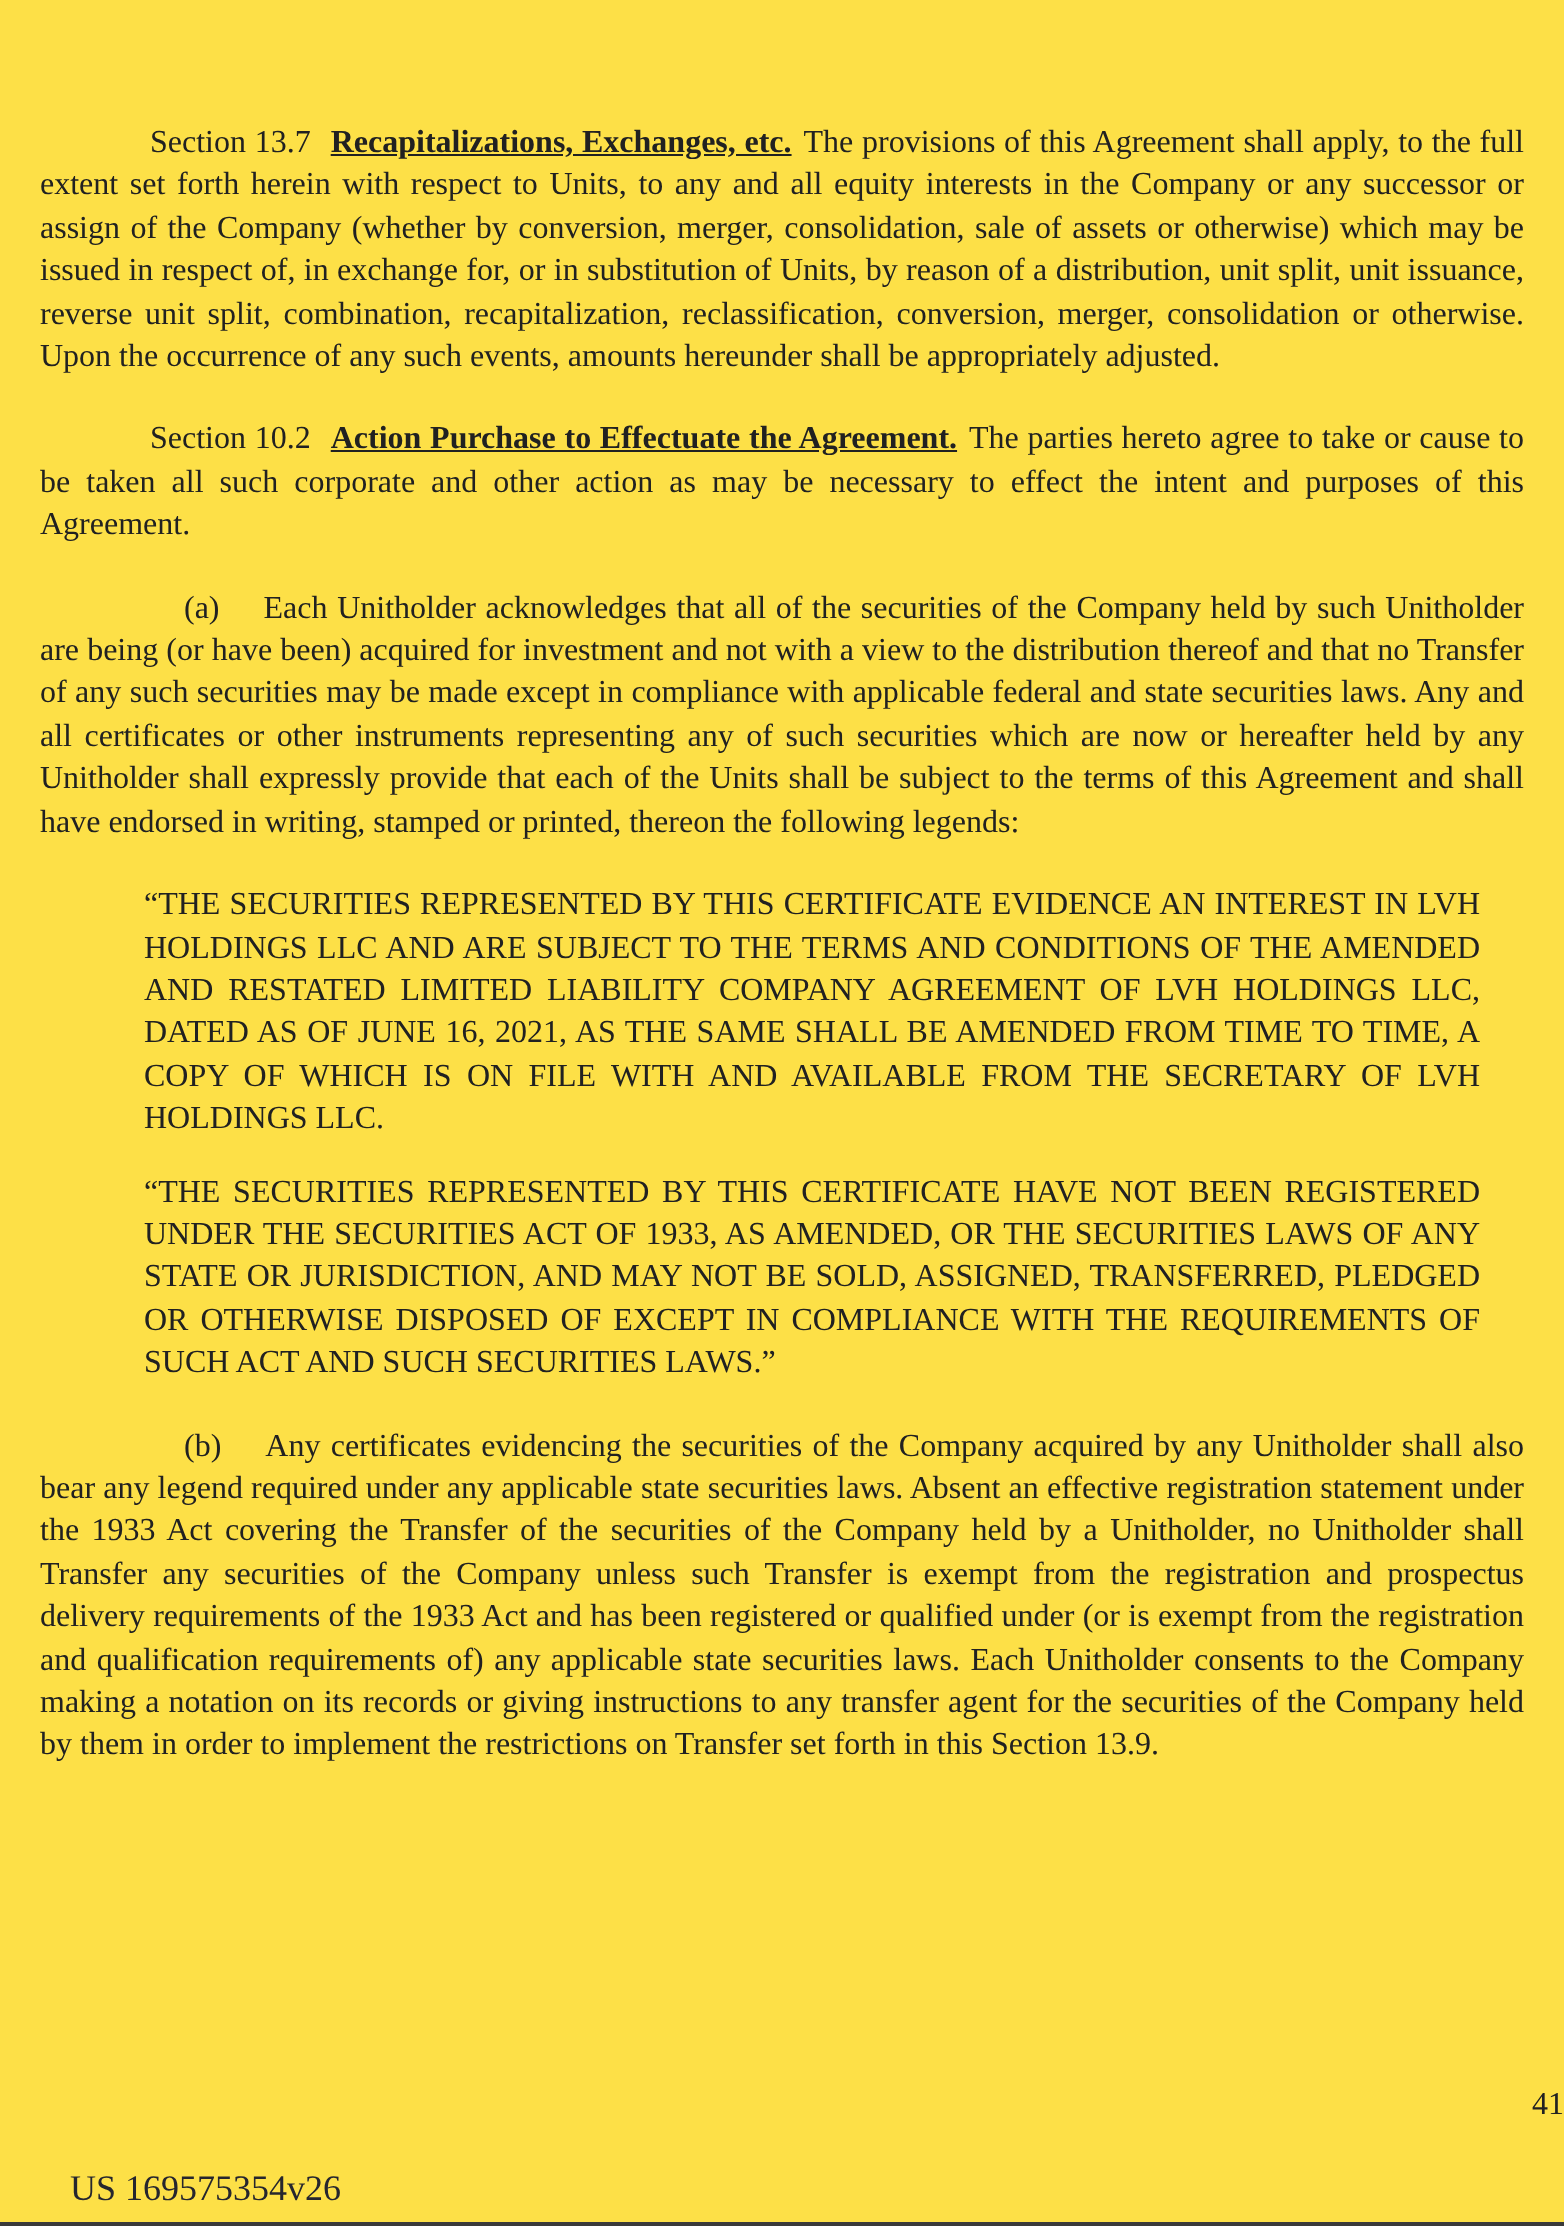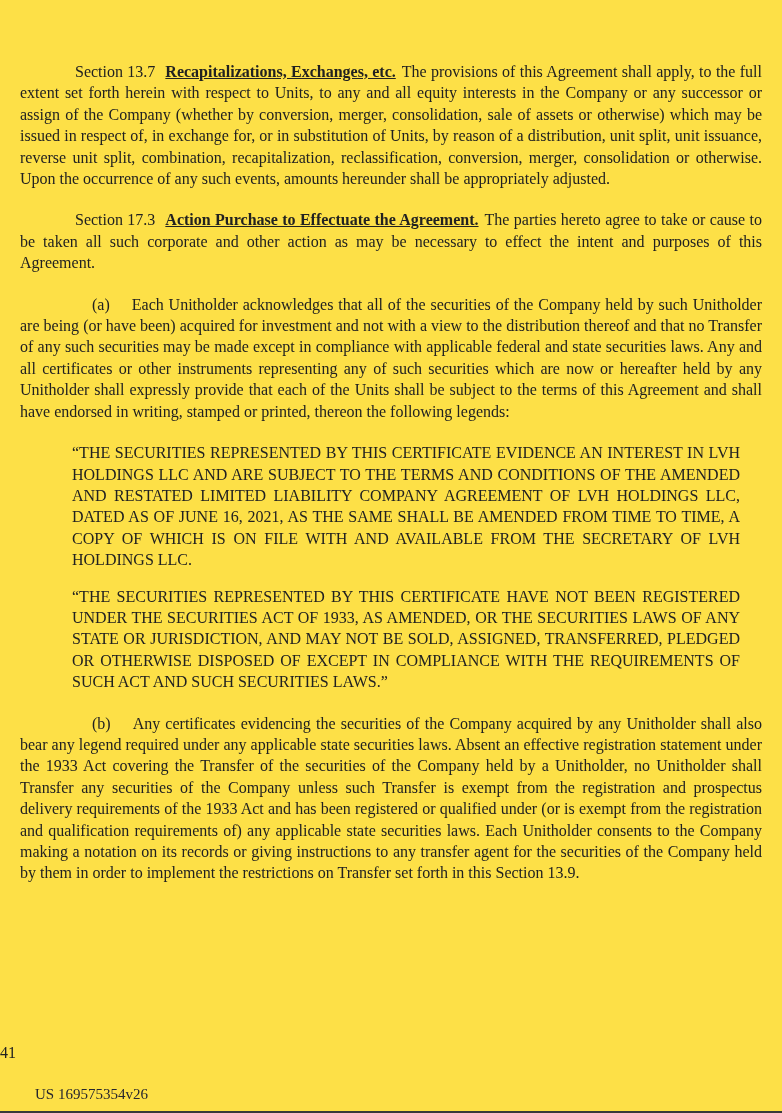--- a/index.html
+++ b/index.html
@@ -48,39 +48,39 @@
     text-align: justify;
   }
   p.quote-last {
     margin-bottom: 20px;
   }
   .page-number {
     position: absolute;
     top: 1042px;
     left: 0;
     width: 100%;
-    text-align: left;
+    text-align: right;
     font-size: 16px;
   }
   .doc-id {
     position: absolute;
     top: 1084px;
     left: 35px;
-    font-size: 15px;
+    font-size: 18px;
     color: #26262e;
   }
 </style>
 </head>
 <body>
 
 <div class="page">
 
   <p class="para section-para"><span class="sec-label">Section 13.7</span><span class="sec-heading">Recapitalizations, Exchanges, etc.</span><span class="sec-body">The provisions of this Agreement shall apply, to the full extent set forth herein with respect to Units, to any and all equity interests in the Company or any successor or assign of the Company (whether by conversion, merger, consolidation, sale of assets or otherwise) which may be issued in respect of, in exchange for, or in substitution of Units, by reason of a distribution, unit split, unit issuance, reverse unit split, combination, recapitalization, reclassification, conversion, merger, consolidation or otherwise. Upon the occurrence of any such events, amounts hereunder shall be appropriately adjusted.</span></p>
 
-  <p class="para section-para"><span class="sec-label">Section 17.3</span><span class="sec-heading">Action Purchase to Effectuate the Agreement.</span><span class="sec-body">The parties hereto agree to take or cause to be taken all such corporate and other action as may be necessary to effect the intent and purposes of this Agreement.</span></p>
+  <p class="para section-para"><span class="sec-label">Section 10.2</span><span class="sec-heading">Action Purchase to Effectuate the Agreement.</span><span class="sec-body">The parties hereto agree to take or cause to be taken all such corporate and other action as may be necessary to effect the intent and purposes of this Agreement.</span></p>
 
 
   <p class="para sub-para"><span class="sub-label">(a)</span><span>Each Unitholder acknowledges that all of the securities of the Company held by such Unitholder are being (or have been) acquired for investment and not with a view to the distribution thereof and that no Transfer of any such securities may be made except in compliance with applicable federal and state securities laws. Any and all certificates or other instruments representing any of such securities which are now or hereafter held by any Unitholder shall expressly provide that each of the Units shall be subject to the terms of this Agreement and shall have endorsed in writing, stamped or printed, thereon the following legends:</span></p>
 
   <p class="quote">“THE SECURITIES REPRESENTED BY THIS CERTIFICATE EVIDENCE AN INTEREST IN LVH HOLDINGS LLC AND ARE SUBJECT TO THE TERMS AND CONDITIONS OF THE AMENDED AND RESTATED LIMITED LIABILITY COMPANY AGREEMENT OF LVH HOLDINGS LLC, DATED AS OF JUNE 16, 2021, AS THE SAME SHALL BE AMENDED FROM TIME TO TIME, A COPY OF WHICH IS ON FILE WITH AND AVAILABLE FROM THE SECRETARY OF LVH HOLDINGS LLC.</p>
 
   <p class="quote quote-last">“THE SECURITIES REPRESENTED BY THIS CERTIFICATE HAVE NOT BEEN REGISTERED UNDER THE SECURITIES ACT OF 1933, AS AMENDED, OR THE SECURITIES LAWS OF ANY STATE OR JURISDICTION, AND MAY NOT BE SOLD, ASSIGNED, TRANSFERRED, PLEDGED OR OTHERWISE DISPOSED OF EXCEPT IN COMPLIANCE WITH THE REQUIREMENTS OF SUCH ACT AND SUCH SECURITIES LAWS.”</p>
 
   <p class="para sub-para"><span class="sub-label">(b)</span><span>Any certificates evidencing the securities of the Company acquired by any Unitholder shall also bear any legend required under any applicable state securities laws. Absent an effective registration statement under the 1933 Act covering the Transfer of the securities of the Company held by a Unitholder, no Unitholder shall Transfer any securities of the Company unless such Transfer is exempt from the registration and prospectus delivery requirements of the 1933 Act and has been registered or qualified under (or is exempt from the registration and qualification requirements of) any applicable state securities laws. Each Unitholder consents to the Company making a notation on its records or giving instructions to any transfer agent for the securities of the Company held by them in order to implement the restrictions on Transfer set forth in this Section 13.9.</span></p>
 

